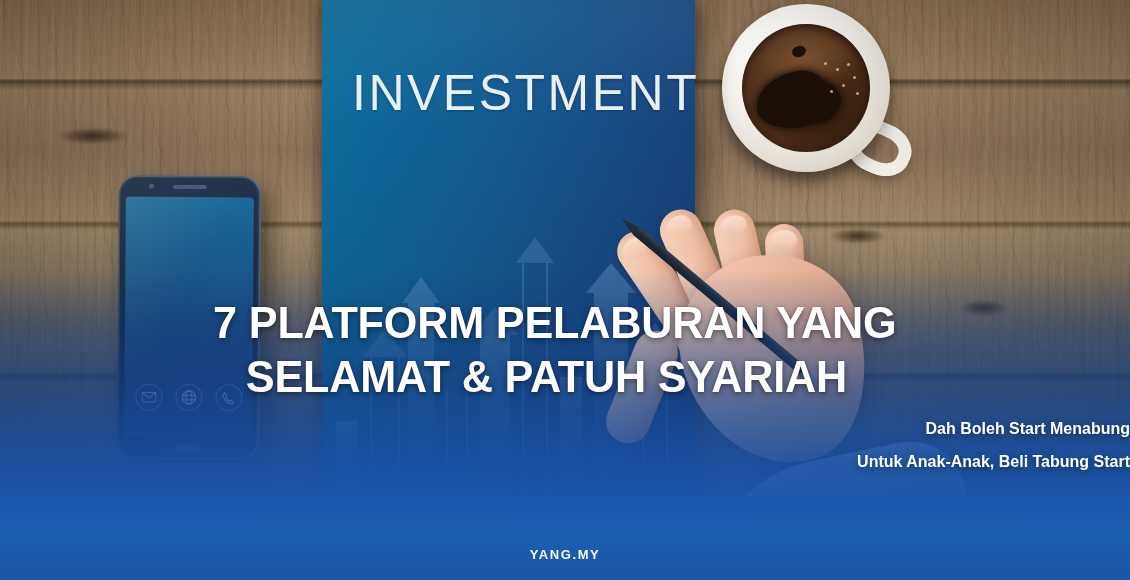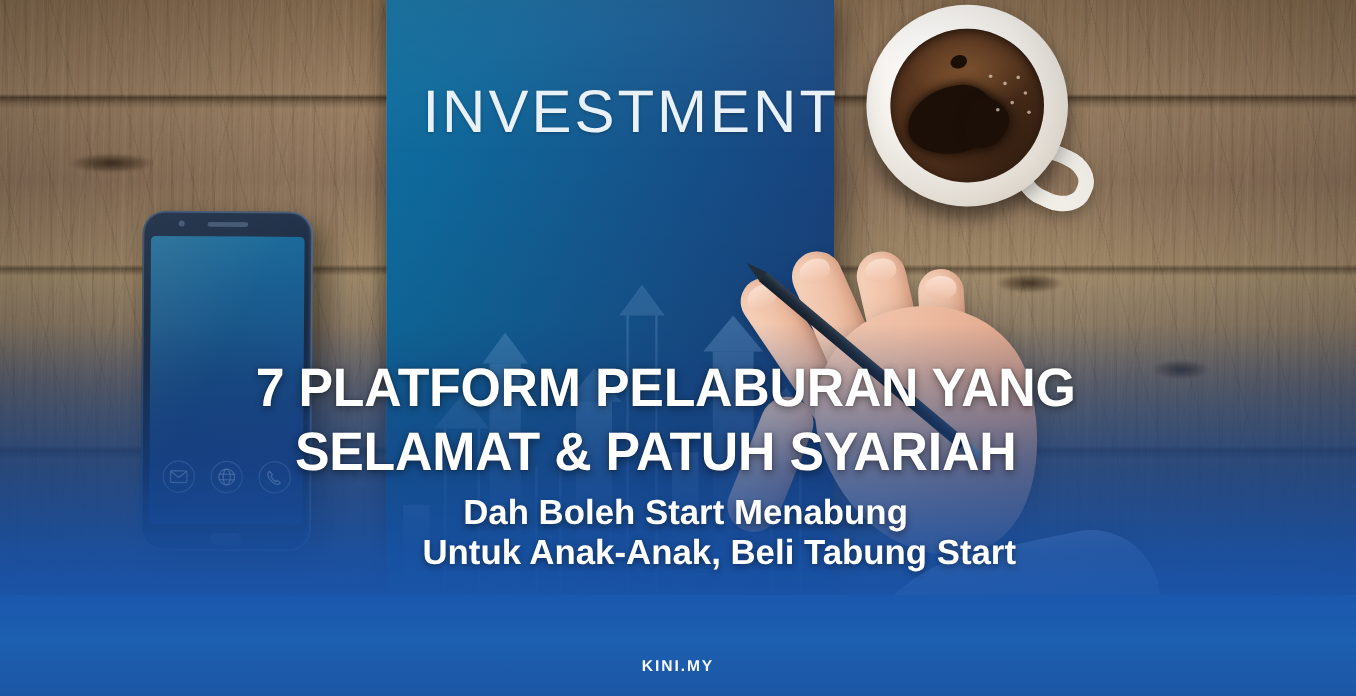--- a/index.html
+++ b/index.html
@@ -304,24 +304,25 @@
     transform-origin:left center;
     text-shadow:0 2px 7px rgba(0,0,0,.45), 0 0 2px rgba(0,0,0,.30);
     padding-left:222px;
     white-space:nowrap;
   }
   .hl2{ padding-left:256px; }
   .sub{
     color:#ffffff;
     font-family:"Liberation Sans", sans-serif;
     font-weight:700;
-    font-size:29px;
+    font-size:16px;
     line-height:33px;
     text-shadow:0 2px 6px rgba(0,0,0,.45);
     white-space:nowrap;
+    text-align:right;
   }
   .sub1{ padding-left:386px; margin-top:8px; }
   .sub2{ padding-left:352px; }
 
   .watermark{
     position:absolute; left:0; right:0; bottom:18px;
     text-align:center;
     color:#ffffff;
     font-family:"Liberation Sans", sans-serif;
     font-weight:700;
@@ -444,15 +445,15 @@
   <div class="blue-overlay"></div>
   <div class="bottom-band"></div>
 
   <div class="copy">
     <div class="headline">7 PLATFORM PELABURAN YANG</div>
     <div class="headline hl2">SELAMAT &amp; PATUH SYARIAH</div>
     <div class="sub sub1">Dah Boleh Start Menabung</div>
     <div class="sub sub2">Untuk Anak-Anak, Beli Tabung Start</div>
   </div>
 
-  <div class="watermark">KINI.MY</div>
+  <div class="watermark">YANG.MY</div>
 
 </div>
 
 </body></html>

